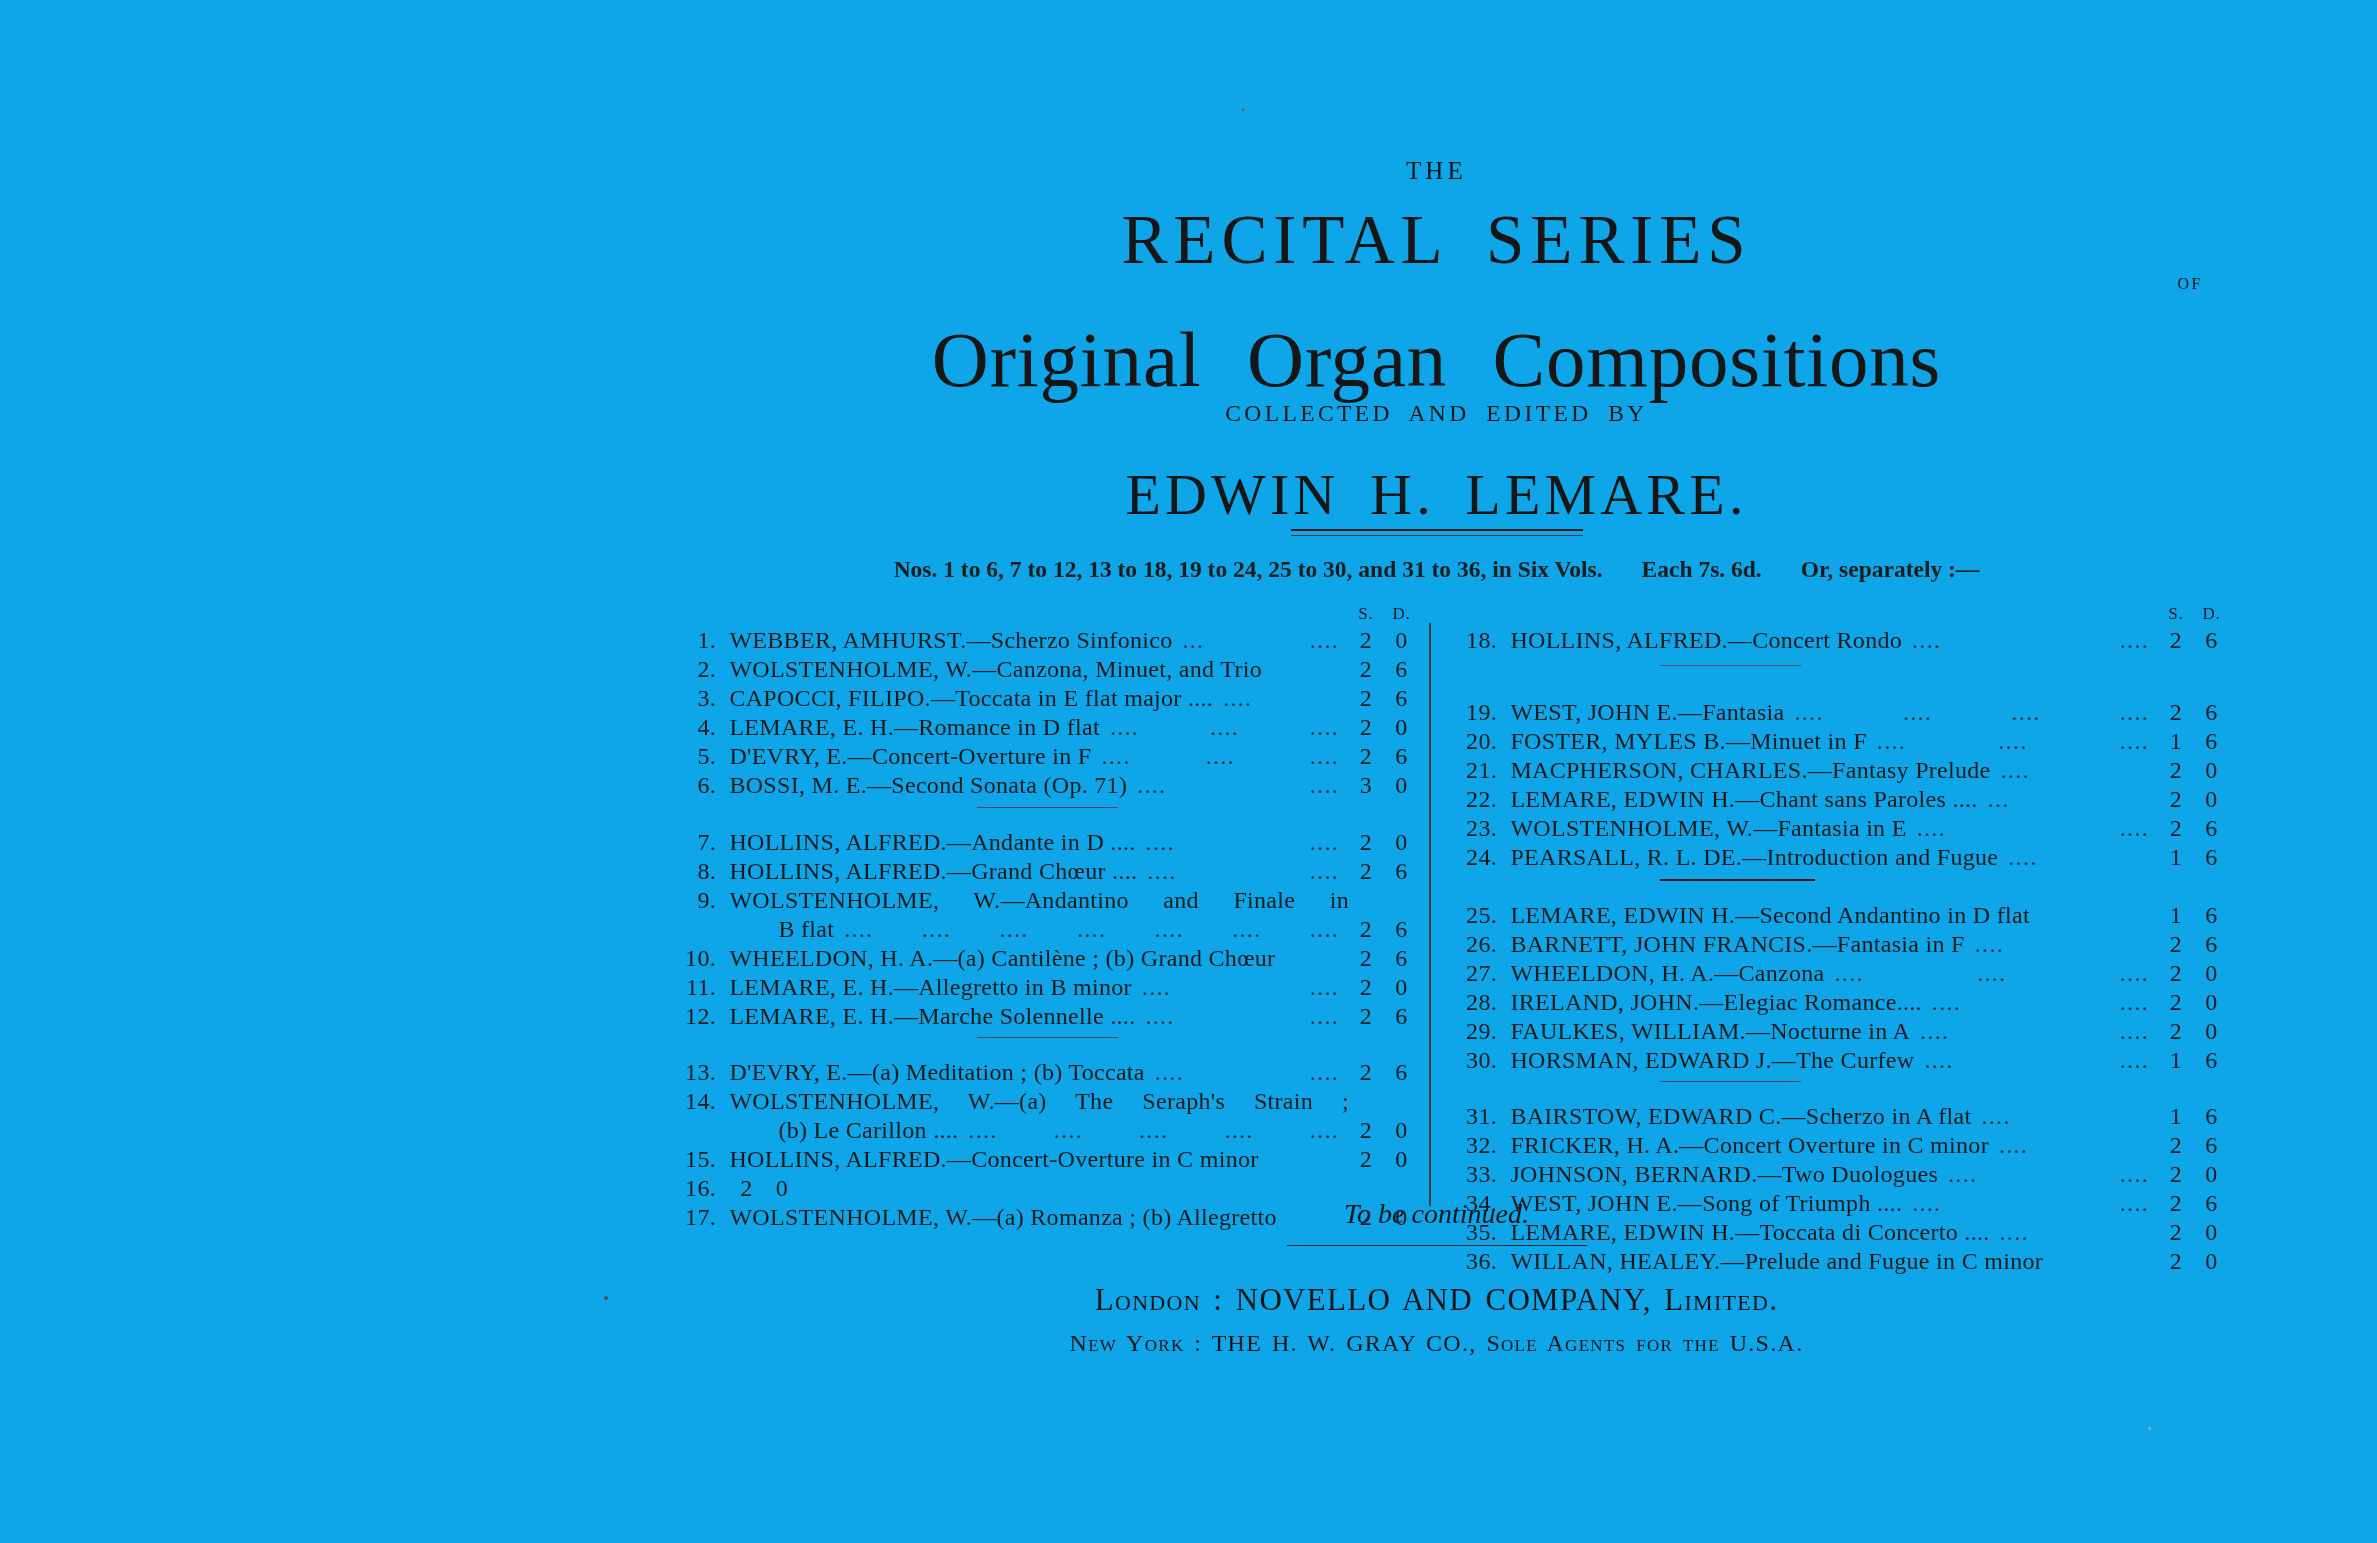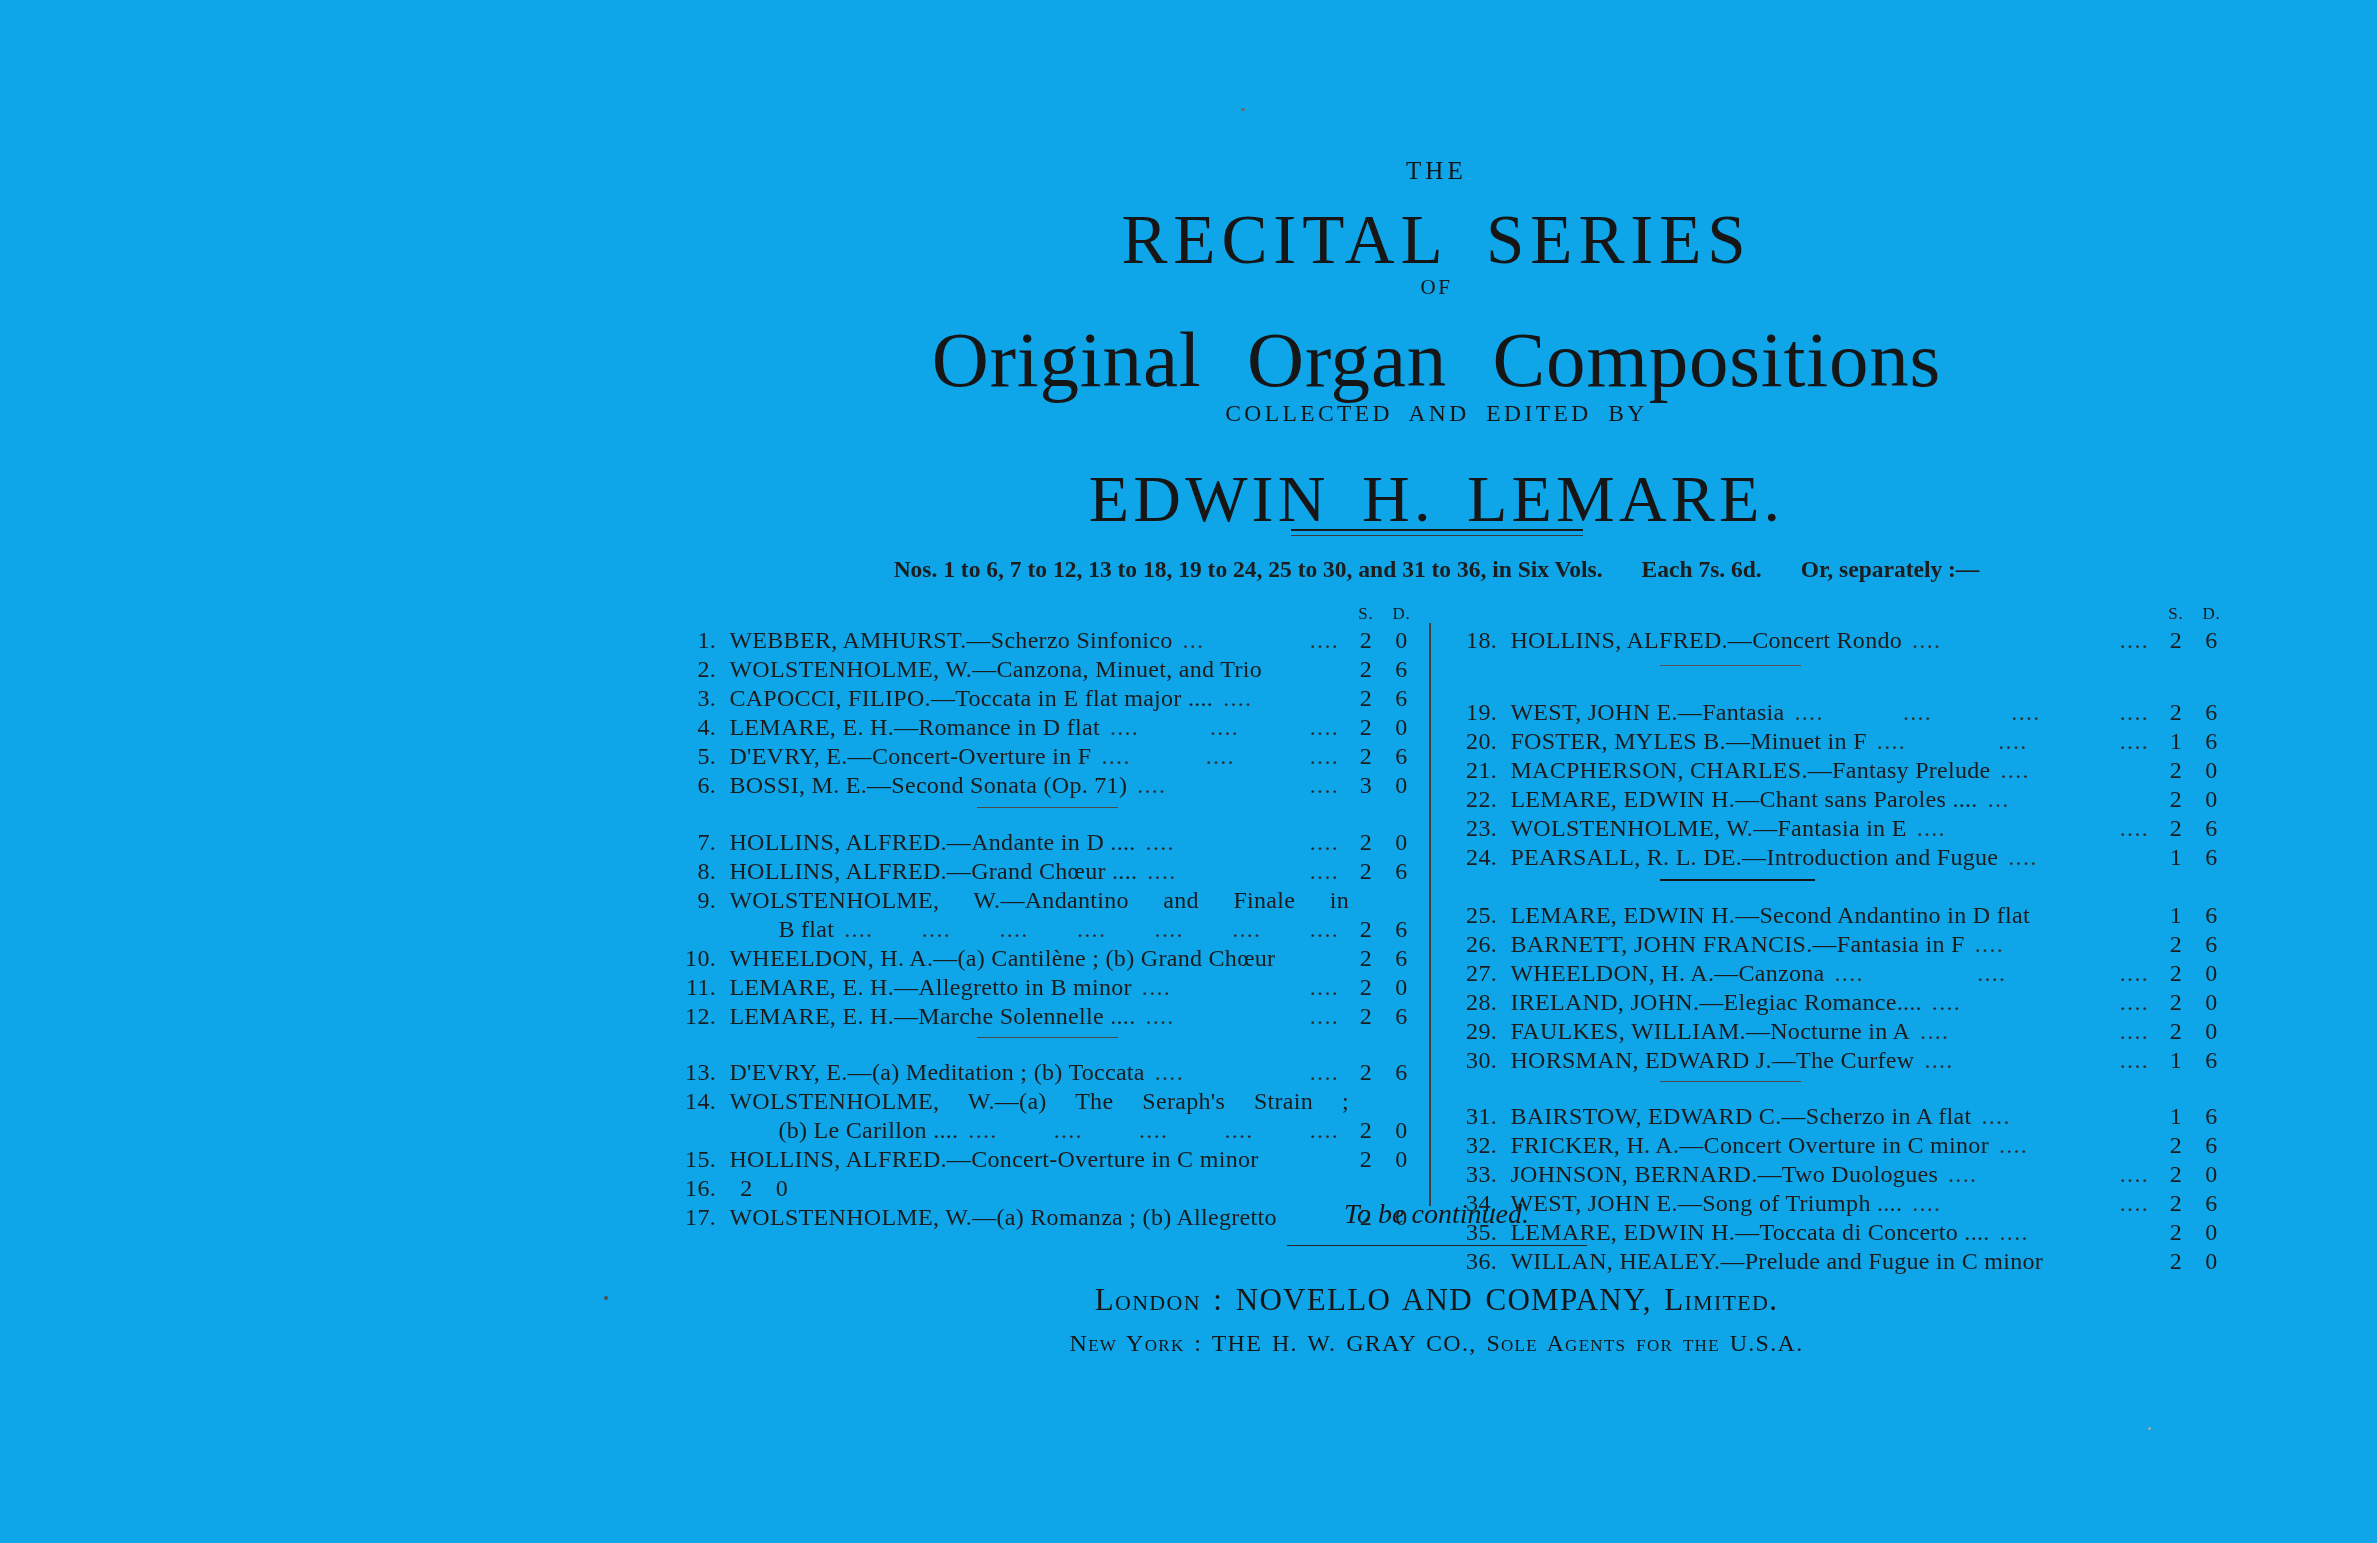--- a/index.html
+++ b/index.html
@@ -7,24 +7,24 @@
     width:2377px;height:1544px;background:#ffffff;position:relative;overflow:hidden;
     font-family:"Liberation Serif","DejaVu Serif",serif;color:#1d1d1d;
   }
   .page{position:absolute;inset:0;background:#0ea5e9;}
 
   
   .center-block{position:absolute;left:670px;top:0;width:1533px;height:100%;}
   .cline{position:absolute;left:0;width:100%;text-align:center;white-space:nowrap;color:#161616;}
   .the     {top:157px;font-size:25px;letter-spacing:4.2px;}
   .title   {top:201px;font-size:69px;letter-spacing:5.9px;word-spacing:17px;}
-  .of      {top:275px;font-size:21px;letter-spacing:2.5px;}
+  .of      {top:275px;font-size:16px;letter-spacing:2.5px;text-align:right;}
   .subtitle{top:315px;font-size:79px;letter-spacing:0.8px;word-spacing:25px;}
   .byline  {top:400px;font-size:23.5px;letter-spacing:3.4px;word-spacing:7.5px;}
-  .editor  {top:461px;font-size:66px;letter-spacing:4.2px;word-spacing:11.7px;}
+  .editor  {top:461px;font-size:58px;letter-spacing:4.2px;word-spacing:11.7px;}
   .rule-double{position:absolute;top:529px;left:50%;transform:translateX(-50%);
     width:292px;height:4.2px;border-top:2.5px solid #1b1b1b;border-bottom:0.8px solid #3a3a3a;}
   .series-note{position:absolute;top:556px;left:0;width:100%;
     display:flex;justify-content:center;gap:39px;
     font-size:23.5px;font-weight:600;white-space:nowrap;}
   .continued{top:1198px;font-size:28px;font-style:italic;}
   .footer-rule{position:absolute;top:1245px;left:50%;transform:translateX(-50%);
     width:300px;height:0;border-top:1.7px solid #262626;}
   .footer1{top:1282px;font-size:31px;font-variant:small-caps;letter-spacing:1.3px;word-spacing:3.4px;}
   .footer2{top:1330px;font-size:24px;font-variant:small-caps;letter-spacing:1.3px;word-spacing:2.5px;}

